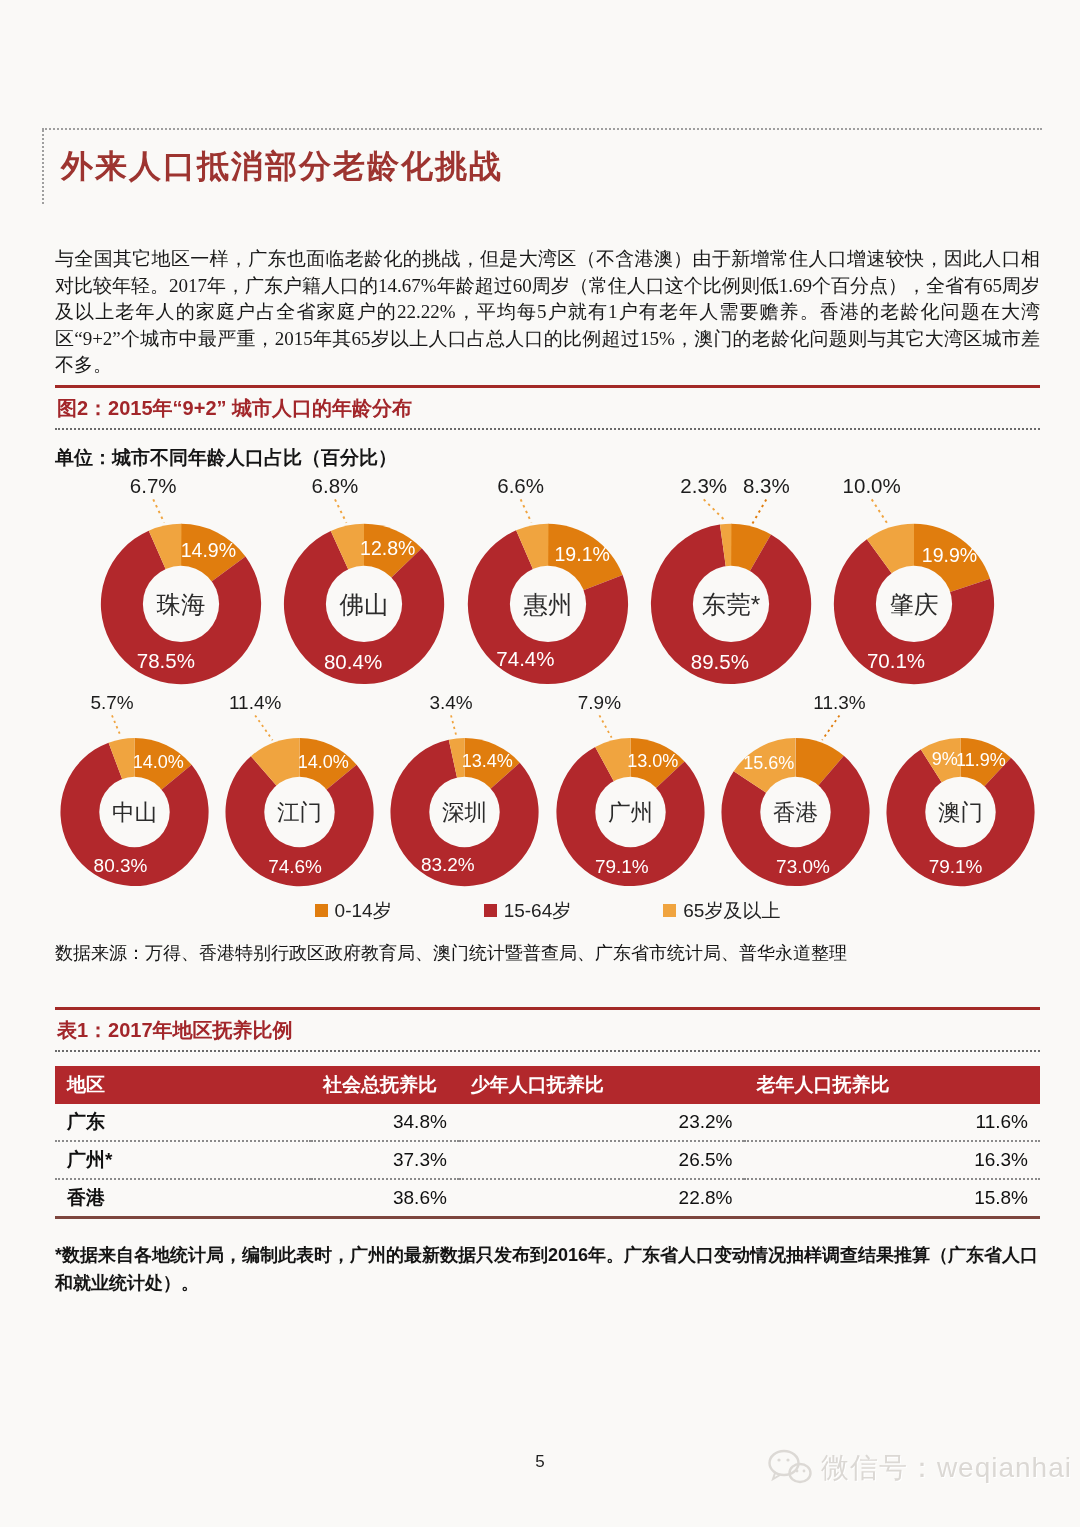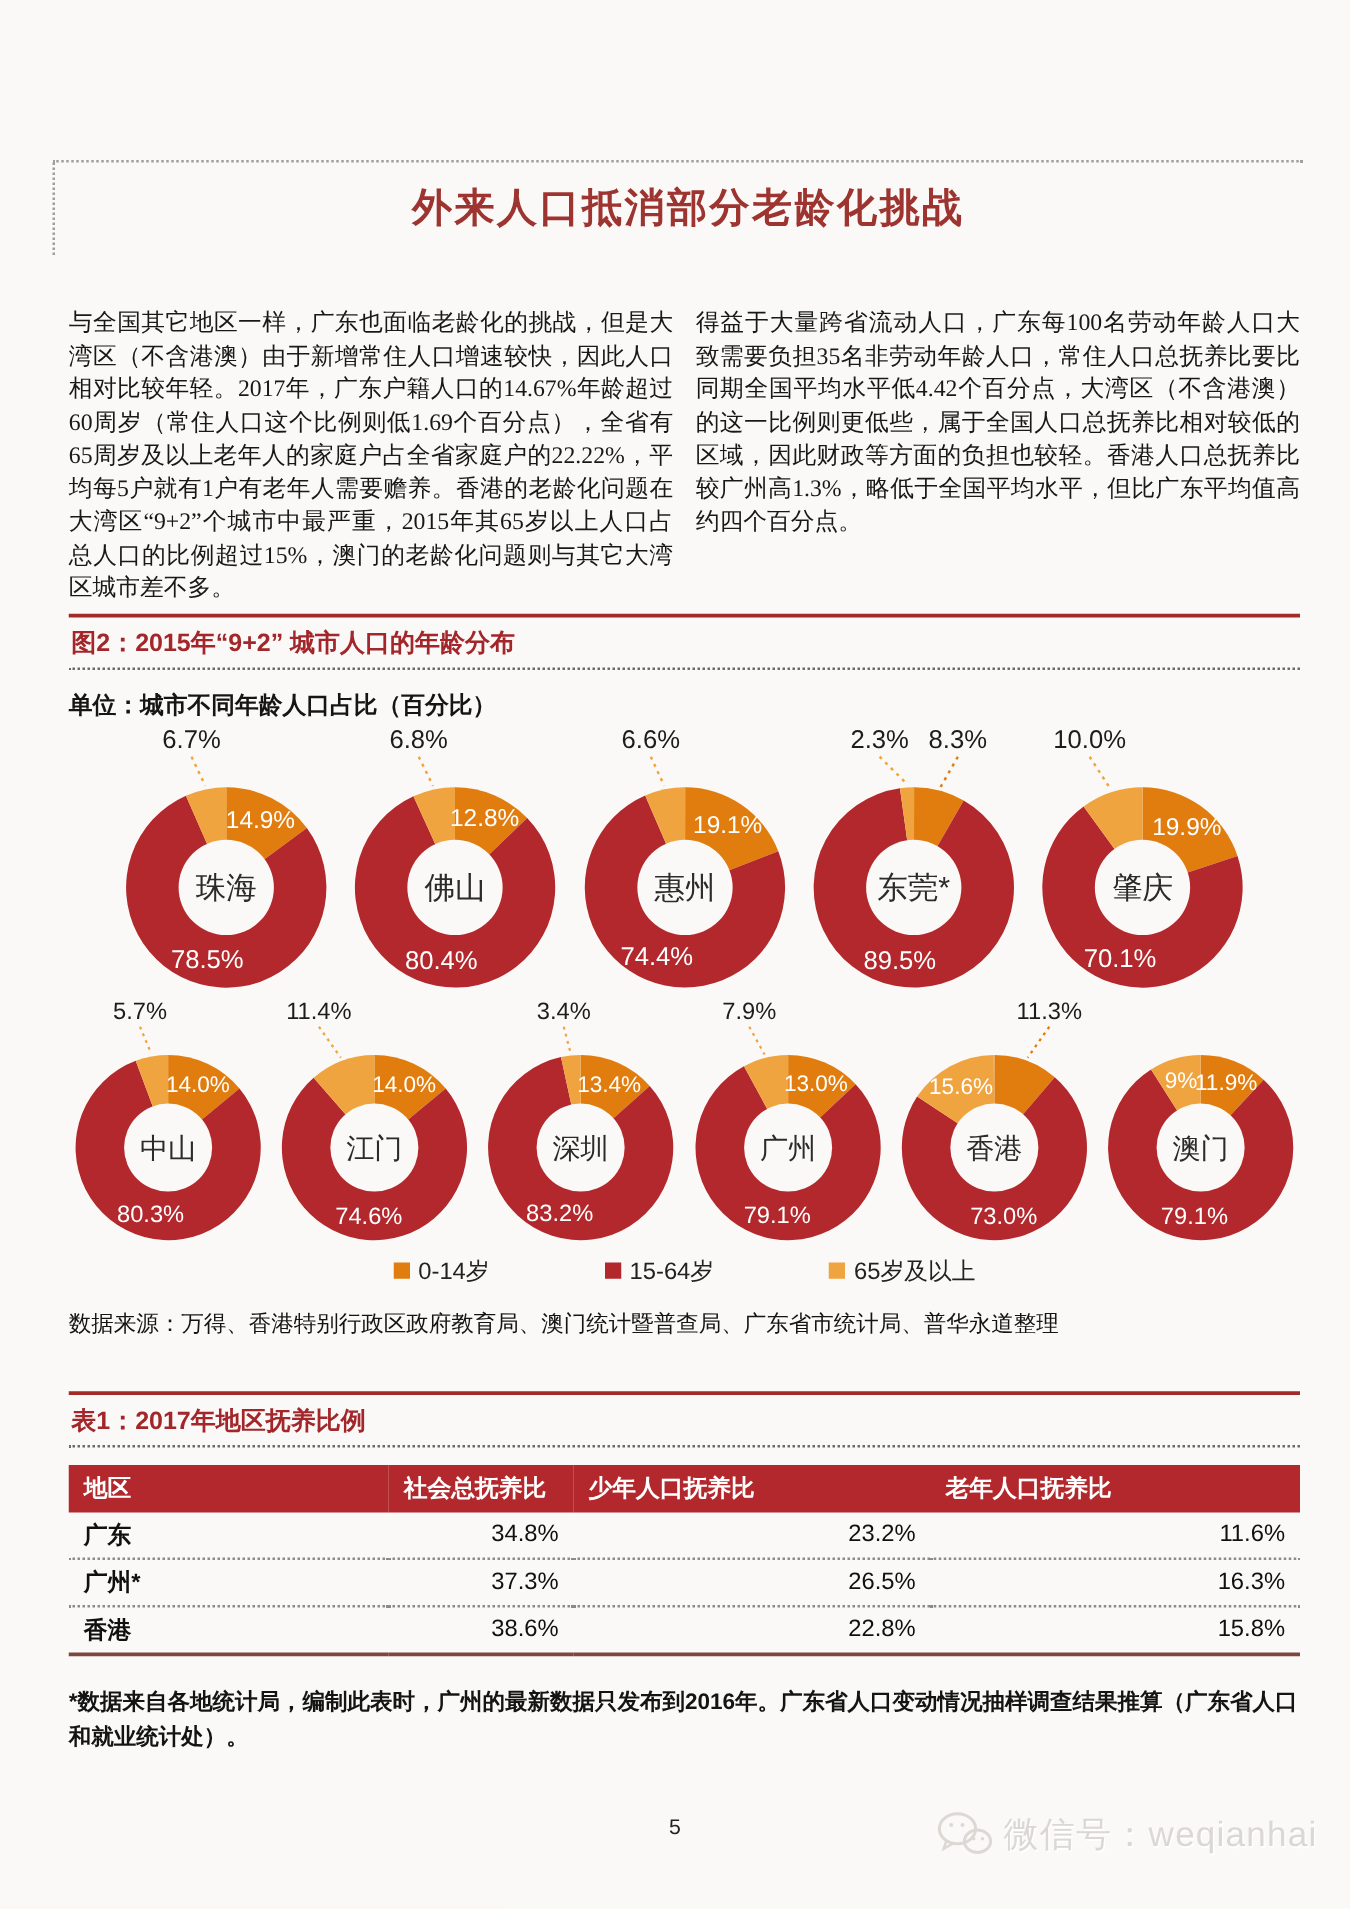--- a/index.html
+++ b/index.html
@@ -26,21 +26,21 @@
   }
   .top-rule .left-tick{
     position:absolute;left:0;top:0;height:74px;
     border-left:2px dotted #9f9f9f;
   }
   .content{position:absolute;left:55px;right:40px;top:0;}
   .doc-title{
     padding-top:146px;margin-left:6px;
     font-family:"Liberation Serif","DejaVu Serif",serif;
     font-size:32px;font-weight:600;letter-spacing:2px;
-    color:var(--red-title);line-height:40px;text-align:center;
+    color:var(--red-title);line-height:40px;
   }
   .columns{
     margin-top:60px;display:flex;gap:18px;
     font-family:"Liberation Serif","DejaVu Serif",serif;
     font-size:19px;line-height:26.5px;text-align:justify;color:#181818;
   }
   .columns p{flex:1;}
   .fig-rule,.tbl-rule{margin-top:6px;border-top:3px solid #a32a27;}
   .tbl-rule{margin-top:40px;}
   .fig-caption,.tbl-caption{
@@ -81,21 +81,21 @@
   .data-table col.c1{width:26%;}
   .data-table col.c2{width:15%;}
   .data-table col.c3{width:29%;}
   .data-table col.c4{width:30%;}
   .tbl-footnote{margin-top:22px;font-size:18px;font-weight:600;line-height:28px;color:#141414;}
   .page-number{
     position:absolute;left:0;right:0;top:1452px;text-align:center;
     font-size:17px;color:#222;
   }
   .watermark{
-    position:absolute;right:26px;top:1448px;
+    position:absolute;right:8px;top:1448px;
     display:flex;align-items:center;gap:8px;
     color:#dbd8d4;font-size:28px;letter-spacing:1px;
     text-shadow:1px 1px 0 #ffffff;
   }
   .watermark svg{flex:0 0 auto;}
 </style>
 </head>
 <body>
 
 <div class="page">
@@ -103,21 +103,20 @@
   <div class="top-rule">
     <div class="left-tick"></div>
   </div>
 
   <div class="content">
 
     <h1 class="doc-title">外来人口抵消部分老龄化挑战</h1>
 
     <div class="columns">
       <p>与全国其它地区一样，广东也面临老龄化的挑战，但是大湾区（不含港澳）由于新增常住人口增速较快，因此人口相对比较年轻。2017年，广东户籍人口的14.67%年龄超过60周岁（常住人口这个比例则低1.69个百分点），全省有65周岁及以上老年人的家庭户占全省家庭户的22.22%，平均每5户就有1户有老年人需要赡养。香港的老龄化问题在大湾区“9+2”个城市中最严重，2015年其65岁以上人口占总人口的比例超过15%，澳门的老龄化问题则与其它大湾区城市差不多。</p>
-      <p>得益于大量跨省流动人口，广东每100名劳动年龄人口大致需要负担35名非劳动年龄人口，常住人口总抚养比要比同期全国平均水平低4.42个百分点，大湾区（不含港澳）的这一比例则更低些，属于全国人口总抚养比相对较低的区域，因此财政等方面的负担也较轻。香港人口总抚养比较广州高1.3%，略低于全国平均水平，但比广东平均值高约四个百分点。</p>
     </div>
 
     <div class="fig-rule"></div>
     <div class="fig-caption">图2：2015年“9+2” 城市人口的年龄分布</div>
     <div class="dotted-rule"></div>
     <div class="unit-line">单位：城市不同年龄人口占比（百分比）</div>
 
     <div class="donut-row row-1">
         <div class="donut-cell">
           <svg viewBox="0 0 176 224">

